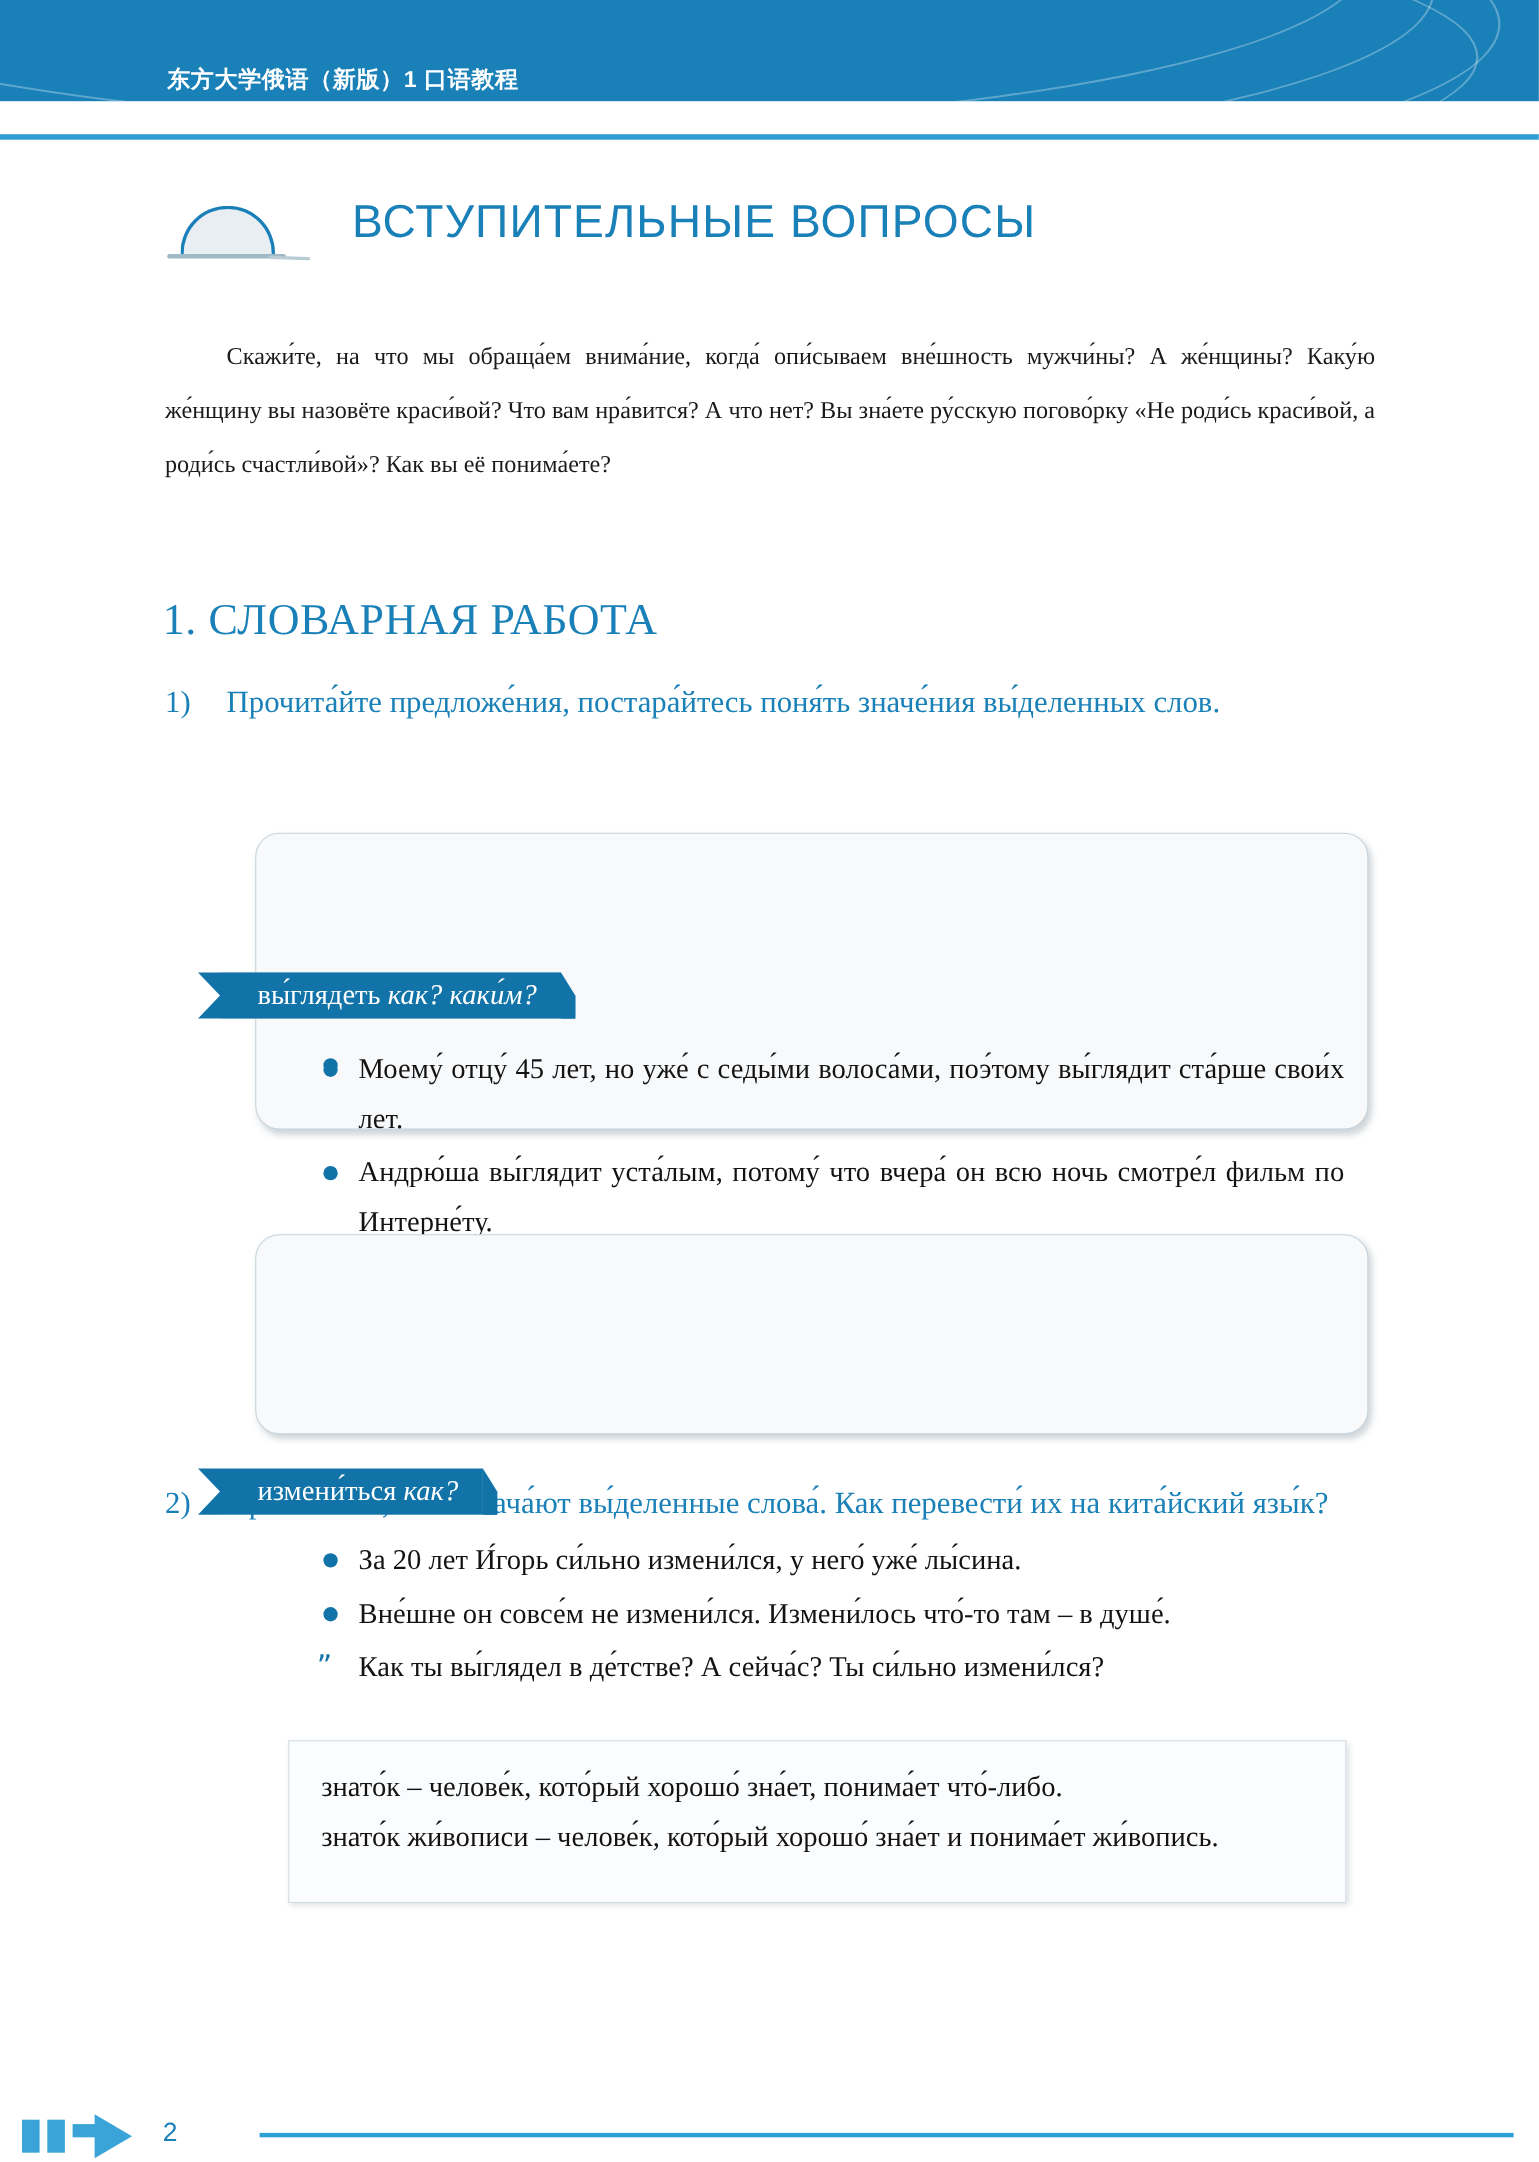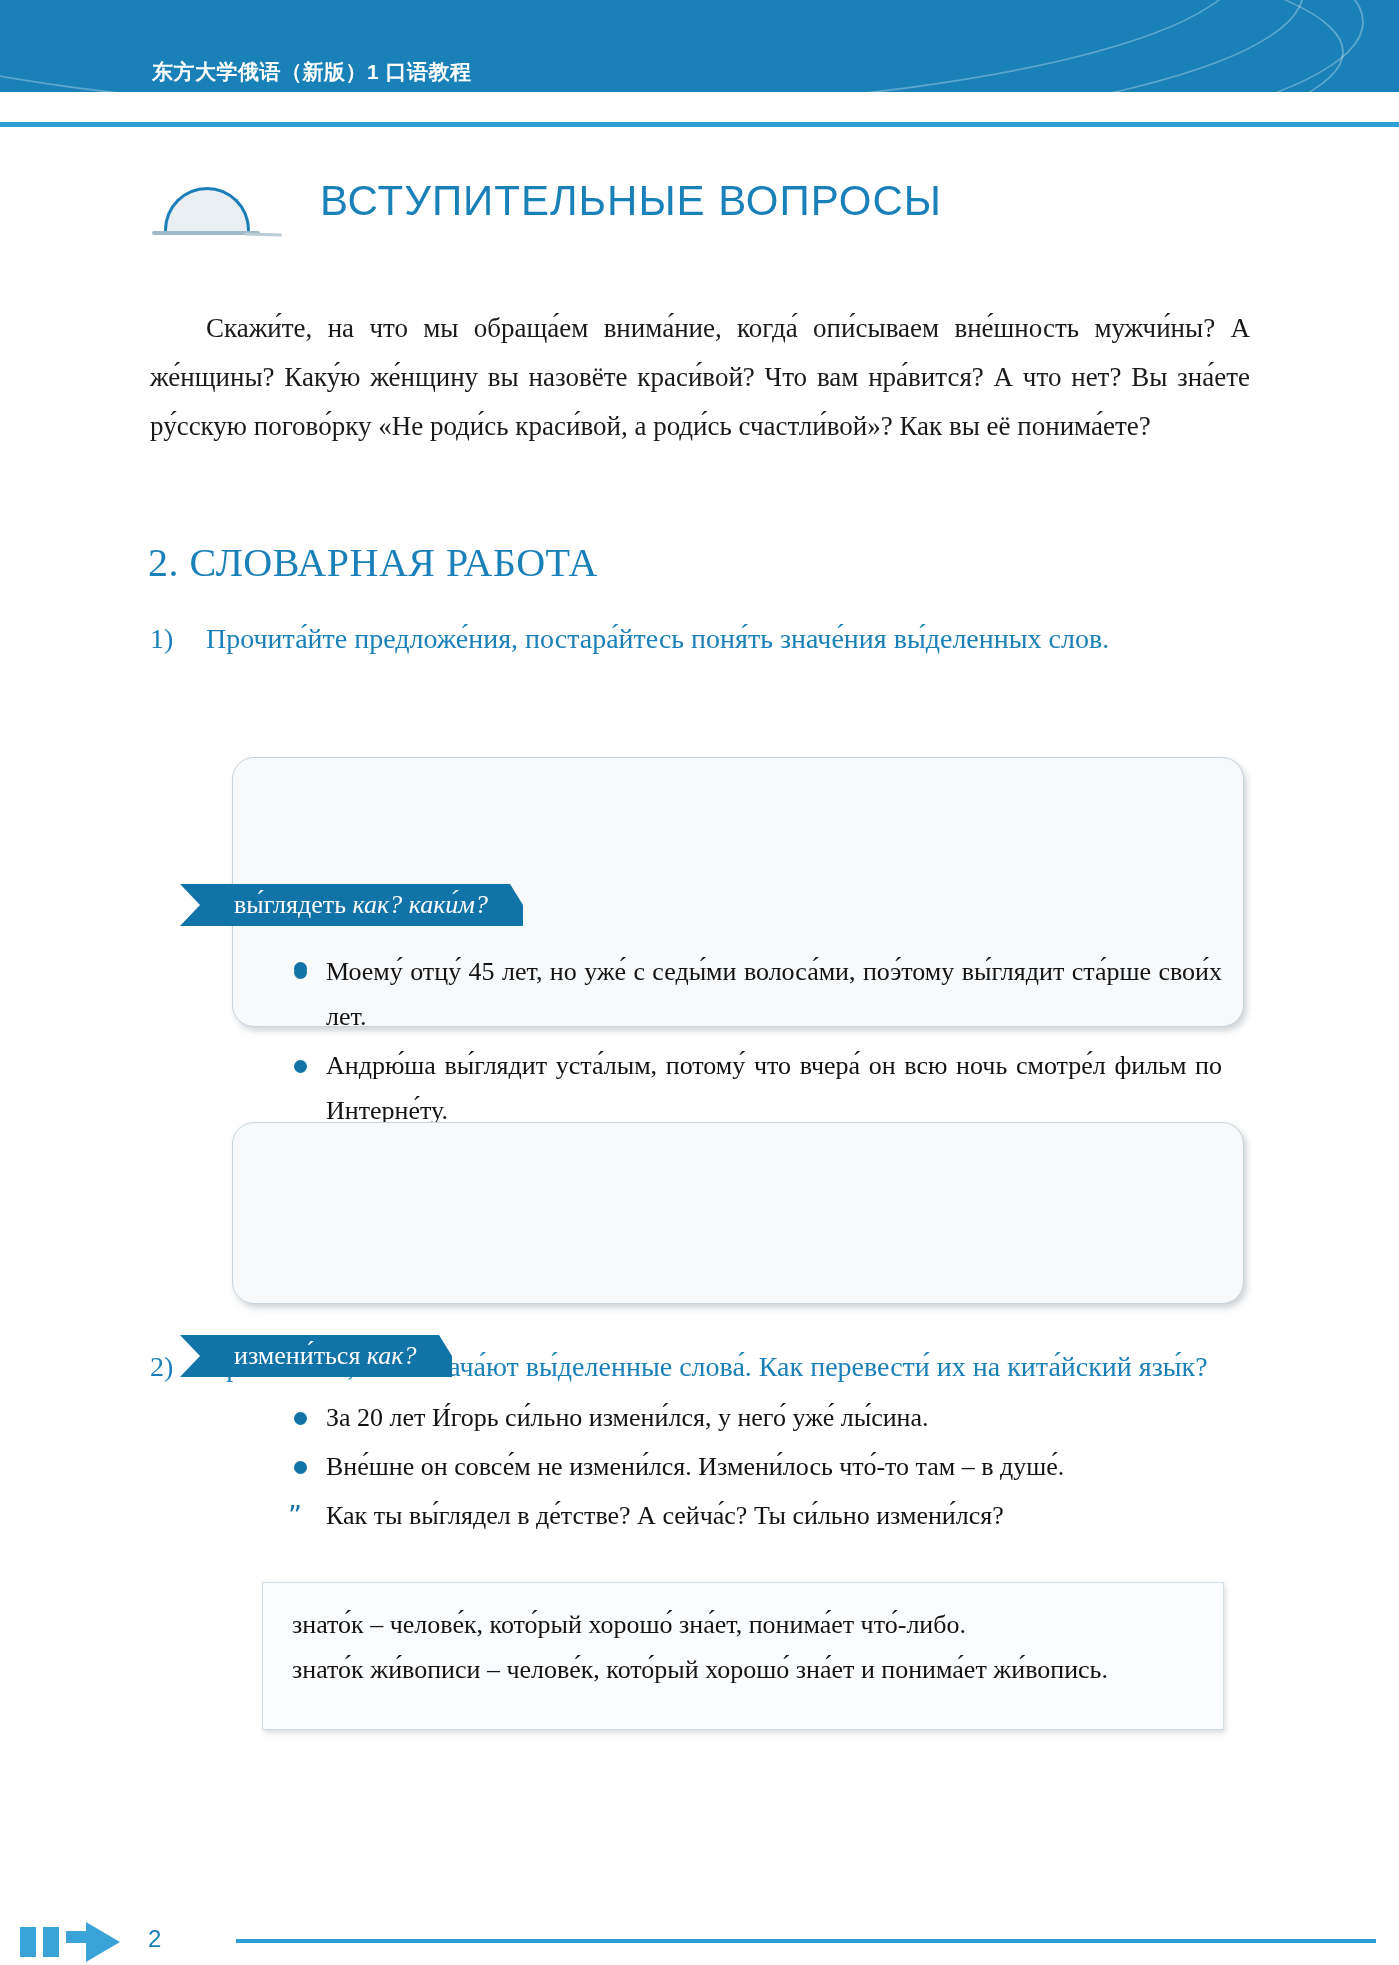--- a/index.html
+++ b/index.html
@@ -107,21 +107,21 @@
     color: #1a80b8;
     letter-spacing: 1px;
   }
 
   
   .intro-par {
     position: absolute;
     left: 150px;
     top: 150px;
     width: 1100px;
-    font-size: 27px;
+    font-size: 22px;
     line-height: 49px;
     color: #1a1a1a;
     text-align: justify;
     text-indent: 56px;
     text-justify: inter-word;
   }
 
   
   .big-heading {
     position: absolute;
@@ -321,21 +321,21 @@
     <div class="halfmoon">
       <div class="dome"></div>
       <div class="base"></div>
       <div class="base2"></div>
     </div>
     <div class="section-title">ВСТУПИТЕЛЬНЫЕ ВОПРОСЫ</div>
   </div>
 
   <p class="intro-par">Скажи́те, на что мы обраща́ем внима́ние, когда́ опи́сываем вне́шность мужчи́ны? А же́нщины? Каку́ю же́нщину вы назовёте краси́вой? Что вам нра́вится? А что нет? Вы зна́ете ру́сскую погово́рку «Не роди́сь краси́вой, а роди́сь счастли́вой»? Как вы её понима́ете?</p>
 
-  <div class="big-heading">2. СЛОВАРНАЯ РАБОТА</div>
+  <div class="big-heading">1. СЛОВАРНАЯ РАБОТА</div>
 
   <div class="task" id="task1">
     <span class="num">1)</span>
     <span class="body">Прочита́йте предложе́ния, постара́йтесь поня́ть значе́ния вы́деленных слов.</span>
   </div>
 
   <div class="box" id="box1"></div>
   <div class="ribbon" id="ribbon1">
     <span>вы́глядеть </span><i>как? каки́м?</i>
   </div>

